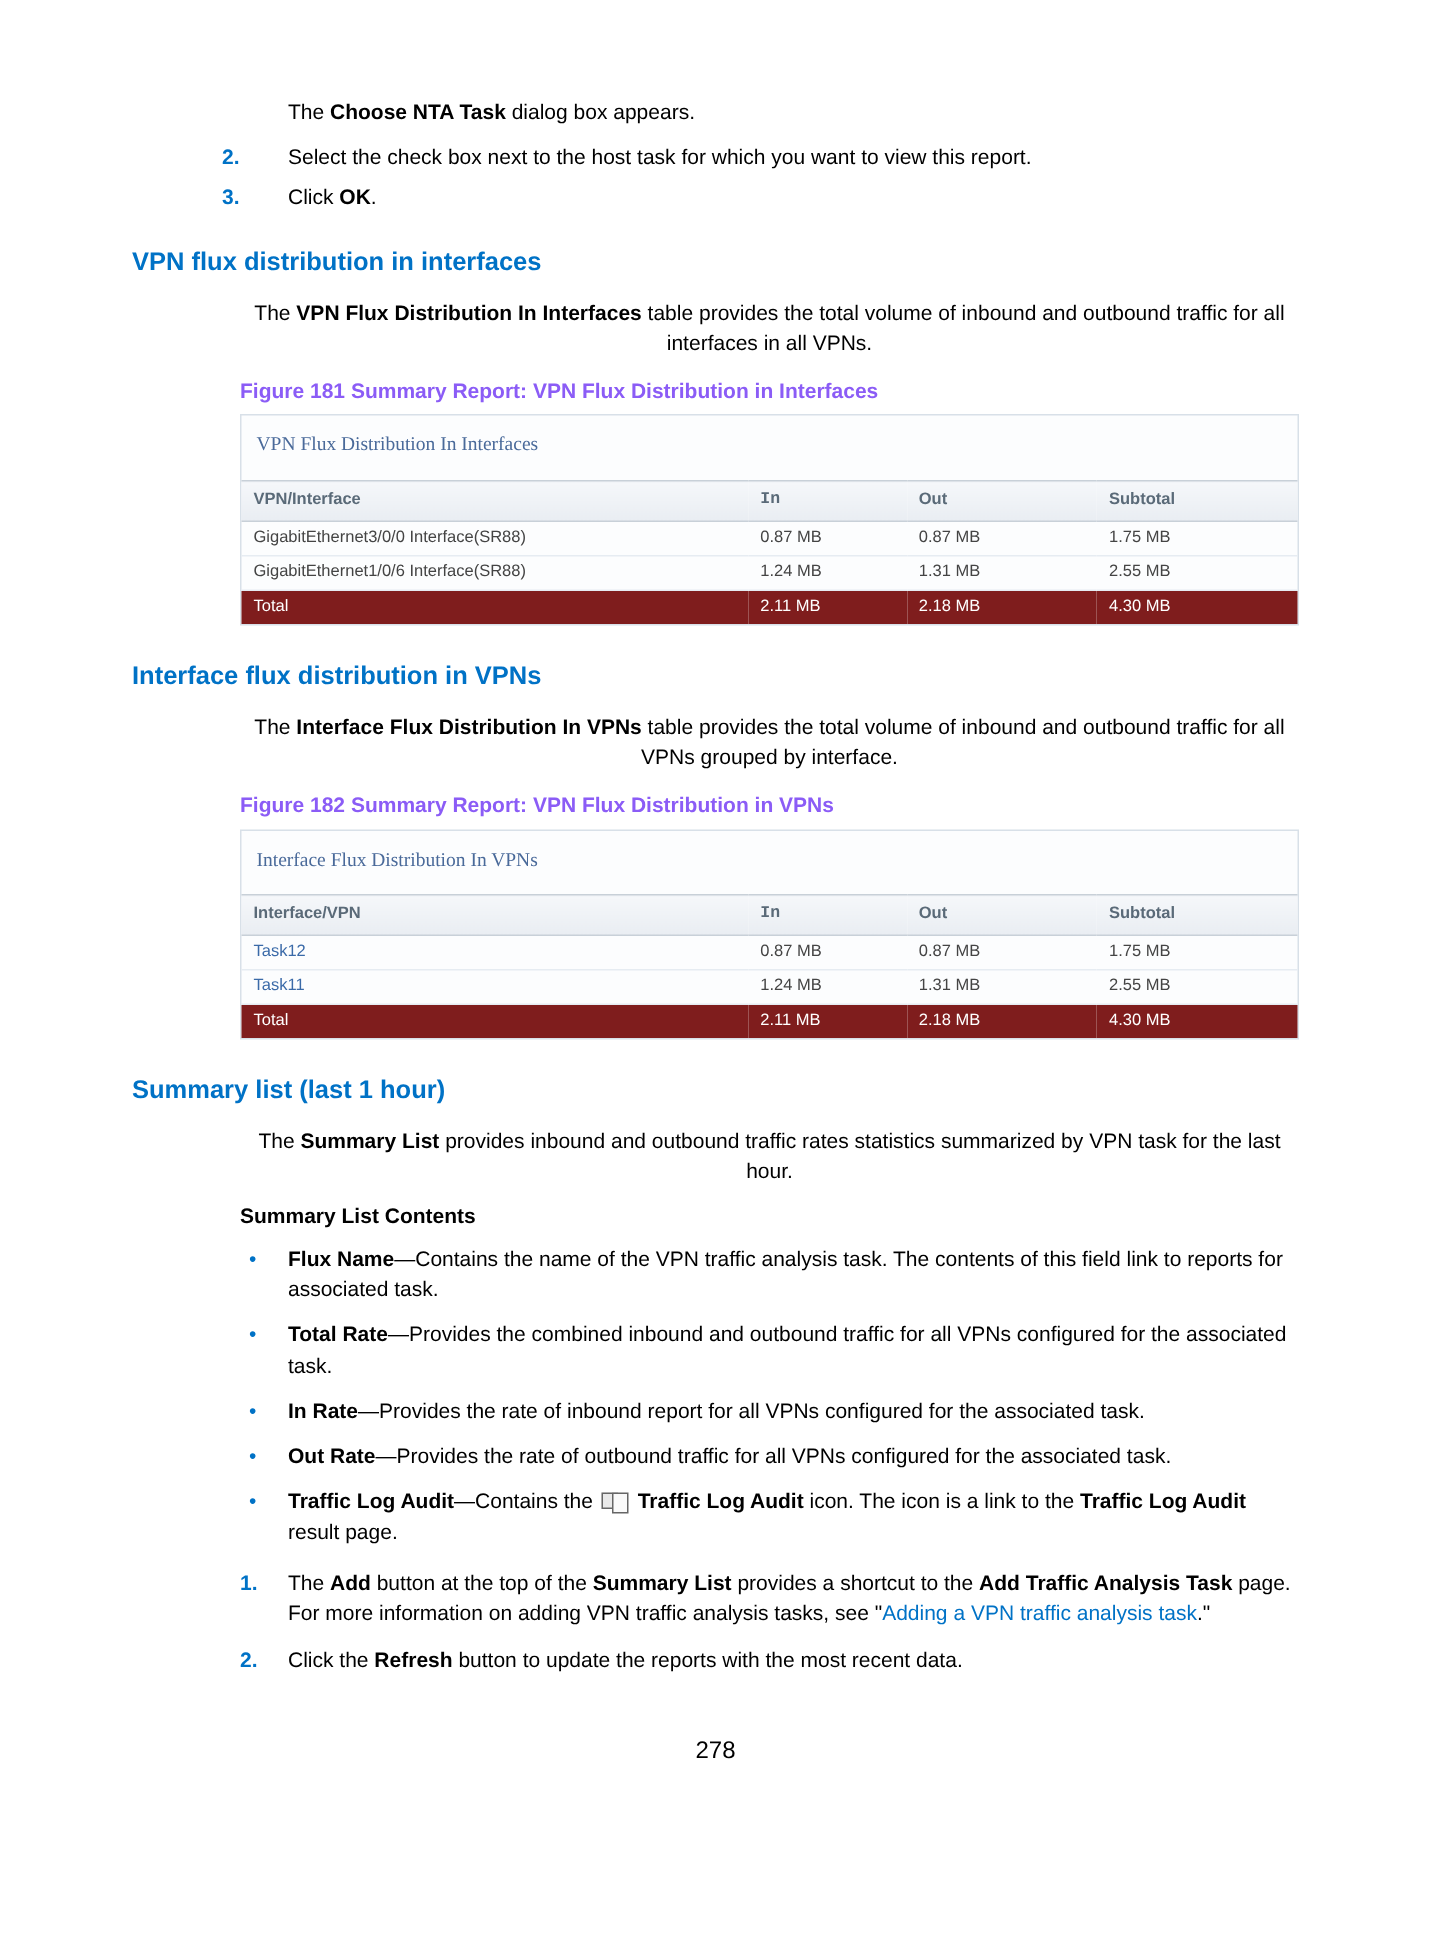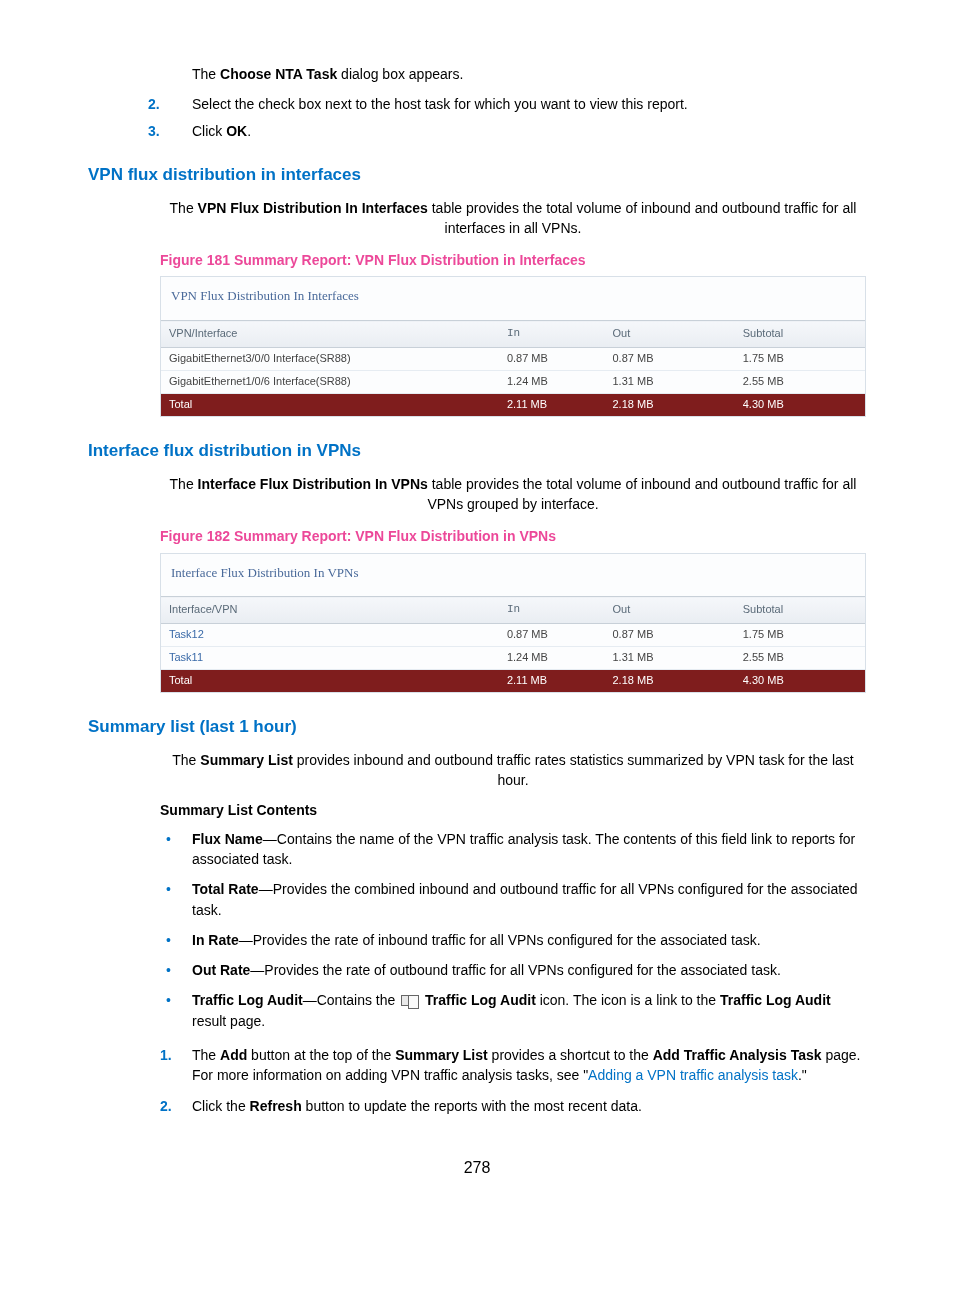--- a/index.html
+++ b/index.html
@@ -17,21 +17,21 @@
   .ol-main > li > .num { position: absolute; left: 0; top: 0; color: #0072c6; font-weight: bold; }
   .body-indent { margin-left: 60px; padding-left: 44px; margin-top:4px; margin-bottom:10px;}
 
   h2.sec-blue {
     color: #0072c6;
     font-weight: bold;
     font-size: 17px;
     margin: 22px 0 10px 0;
   }
   .fig-caption {
-    color: #ec4899;
+    color: #8b5cf6;
     font-weight: bold;
     font-size: 14px;
     margin: 12px 0 6px 72px;
   }
   .para { margin: 6px 0 10px 72px; text-align: center; }
   .strong-h { font-weight: bold; margin: 10px 0 8px 72px; }
   b { font-weight: bold; }
   a.link { color: #0072c6; text-decoration: none; }
 
   
@@ -56,21 +56,21 @@
     font-size: 13px;
     padding: 10px 10px 14px 10px;
   }
   table.data {
     width: 100%;
     border-collapse: collapse;
     font-size: 11px;
   }
   table.data th {
     text-align: left;
-    font-weight: normal;
+    font-weight: bold;
     color: #5a6a78;
     background: linear-gradient(#f5f7fa,#e9edf2);
     border-top: 1px solid #c8d0d8;
     border-bottom: 1px solid #c8d0d8;
     padding: 5px 8px;
   }
   table.data td {
     padding: 3px 8px;
     color: #444;
     border-bottom: 1px solid #e6ecf2;
@@ -196,21 +196,21 @@
 
 <h2 class="sec-blue">Summary list (last 1 hour)</h2>
 <div class="para">
   <span>The </span><b>Summary List</b><span> provides inbound and outbound traffic rates statistics summarized by VPN task for the last hour.</span>
 </div>
 <div class="strong-h">Summary List Contents</div>
 
 <ul class="bul">
   <li><b>Flux Name</b><span>—Contains the name of the VPN traffic analysis task. The contents of this field link to reports for associated task.</span></li>
   <li><b>Total Rate</b><span>—Provides the combined inbound and outbound traffic for all VPNs configured for the associated task.</span></li>
-  <li><b>In Rate</b><span>—Provides the rate of inbound traffic for all VPNs configured for the associated task.</span></li>
+  <li><b>In Rate</b><span>—Provides the rate of inbound report for all VPNs configured for the associated task.</span></li>
   <li><b>Out Rate</b><span>—Provides the rate of outbound traffic for all VPNs configured for the associated task.</span></li>
   <li>
     <b>Traffic Log Audit</b><span>—Contains the </span><span class="audit-icon"></span> <b>Traffic Log Audit</b><span> icon. The icon is a link to the </span><b>Traffic Log Audit</b><span> result page.</span>
   </li>
 </ul>
 
 <ul class="ol2">
   <li>
     <span class="num">1.</span>
     <span>The </span><b>Add</b><span> button at the top of the </span><b>Summary List</b><span> provides a shortcut to the </span><b>Add Traffic Analysis Task</b><span> page. For more information on adding VPN traffic analysis tasks, see "</span><a class="link">Adding a VPN traffic analysis task</a><span>."</span>

